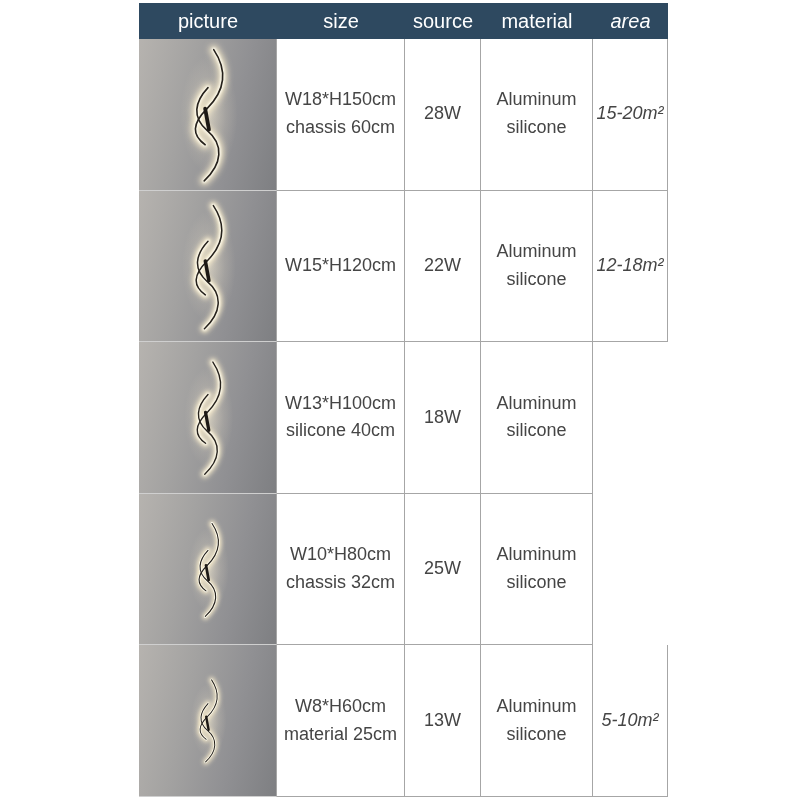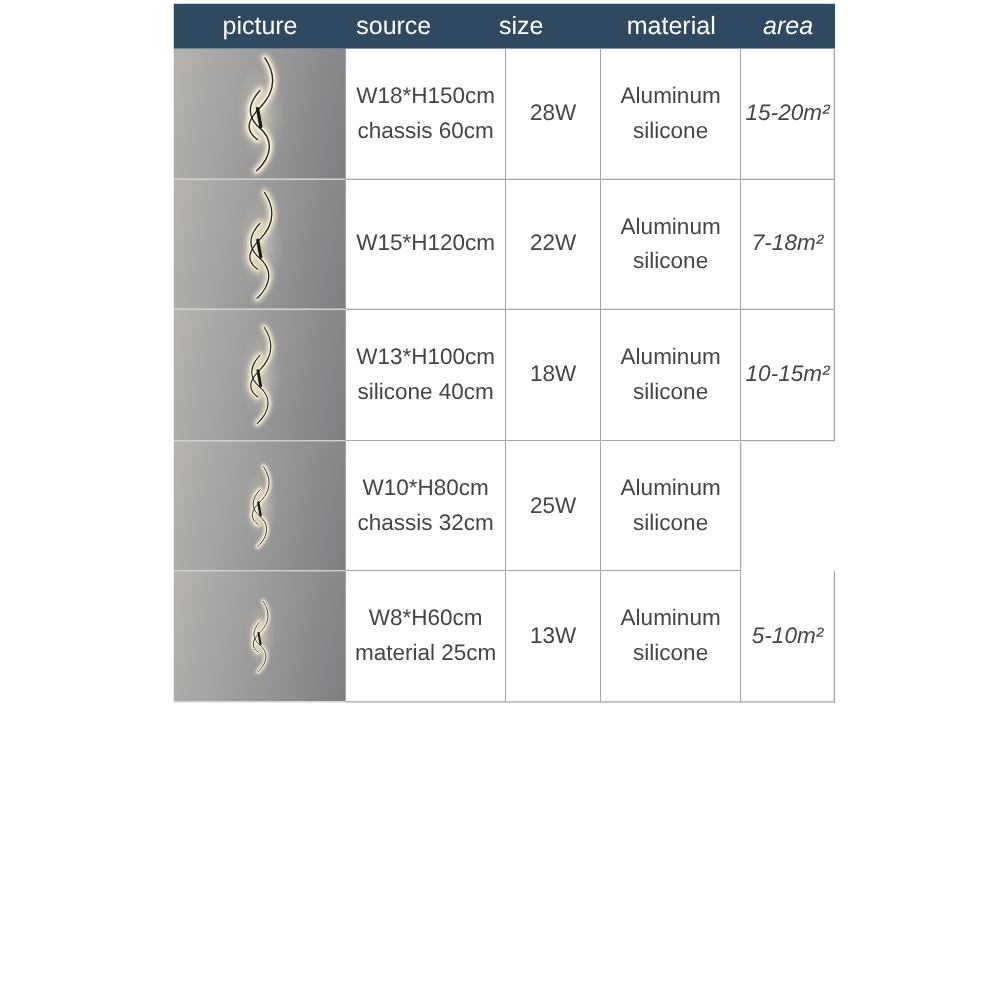--- a/index.html
+++ b/index.html
@@ -6,21 +6,21 @@
   html, body {
     width: 800px; height: 800px;
     background: #ffffff;
     font-family: "Liberation Sans", sans-serif;
     overflow: hidden;
     position: relative;
   }
   .table-wrap {
     position: absolute;
     left: 139px; top: 3px;
-    width: 529px; height: 559px;
+    width: 529px; height: 794px;
     display: flex;
     flex-direction: column;
   }
   .header-row {
     display: flex;
     height: 36px;
     flex: 0 0 36px;
     background: #2e4960;
     align-items: center;
   }
@@ -92,22 +92,22 @@
         <path d="M 66 70 L 70 92" stroke="#1d1915" stroke-width="4"></path>
       </g>
     </g>
   </defs>
 </svg>
 
 <div class="table-wrap">
 
   <div class="header-row">
     <div class="header-cell col-picture">picture</div>
+    <div class="header-cell col-size">size</div>
     <div class="header-cell col-source">source</div>
-    <div class="header-cell col-size">size</div>
     <div class="header-cell col-material">material</div>
     <div class="header-cell col-area">area</div>
   </div>
 
   <div class="body-row">
     <div class="cell picture-cell col-picture">
       <svg class="lamp-svg" viewBox="0 0 138 152">
         <use href="#lamp-art" transform="translate(69 76) scale(0.96) translate(-69 -76)"></use>
       </svg>
     </div>
@@ -130,39 +130,38 @@
       </svg>
     </div>
     <div class="cell col-size">
       <span>W15*H120cm</span>
     </div>
     <div class="cell col-source">22W</div>
     <div class="cell col-material">
       <span>Aluminum</span>
       <span>silicone</span>
     </div>
-    <div class="cell col-area">7-18m²</div>
+    <div class="cell col-area">12-18m²</div>
   </div>
 
   <div class="body-row">
     <div class="cell picture-cell col-picture">
       <svg class="lamp-svg" viewBox="0 0 138 152">
         <use href="#lamp-art" transform="translate(69 76) scale(0.82) translate(-69 -76)"></use>
       </svg>
     </div>
     <div class="cell col-size">
       <span>W13*H100cm</span>
       <span>silicone 40cm</span>
     </div>
     <div class="cell col-source">18W</div>
     <div class="cell col-material">
       <span>Aluminum</span>
       <span>silicone</span>
     </div>
-    <div class="cell col-area">10-15m²</div>
   </div>
 
   <div class="body-row">
     <div class="cell picture-cell col-picture">
       <svg class="lamp-svg" viewBox="0 0 138 152">
         <use href="#lamp-art" transform="translate(69 76) scale(0.68) translate(-69 -76)"></use>
       </svg>
     </div>
     <div class="cell col-size">
       <span>W10*H80cm</span>

